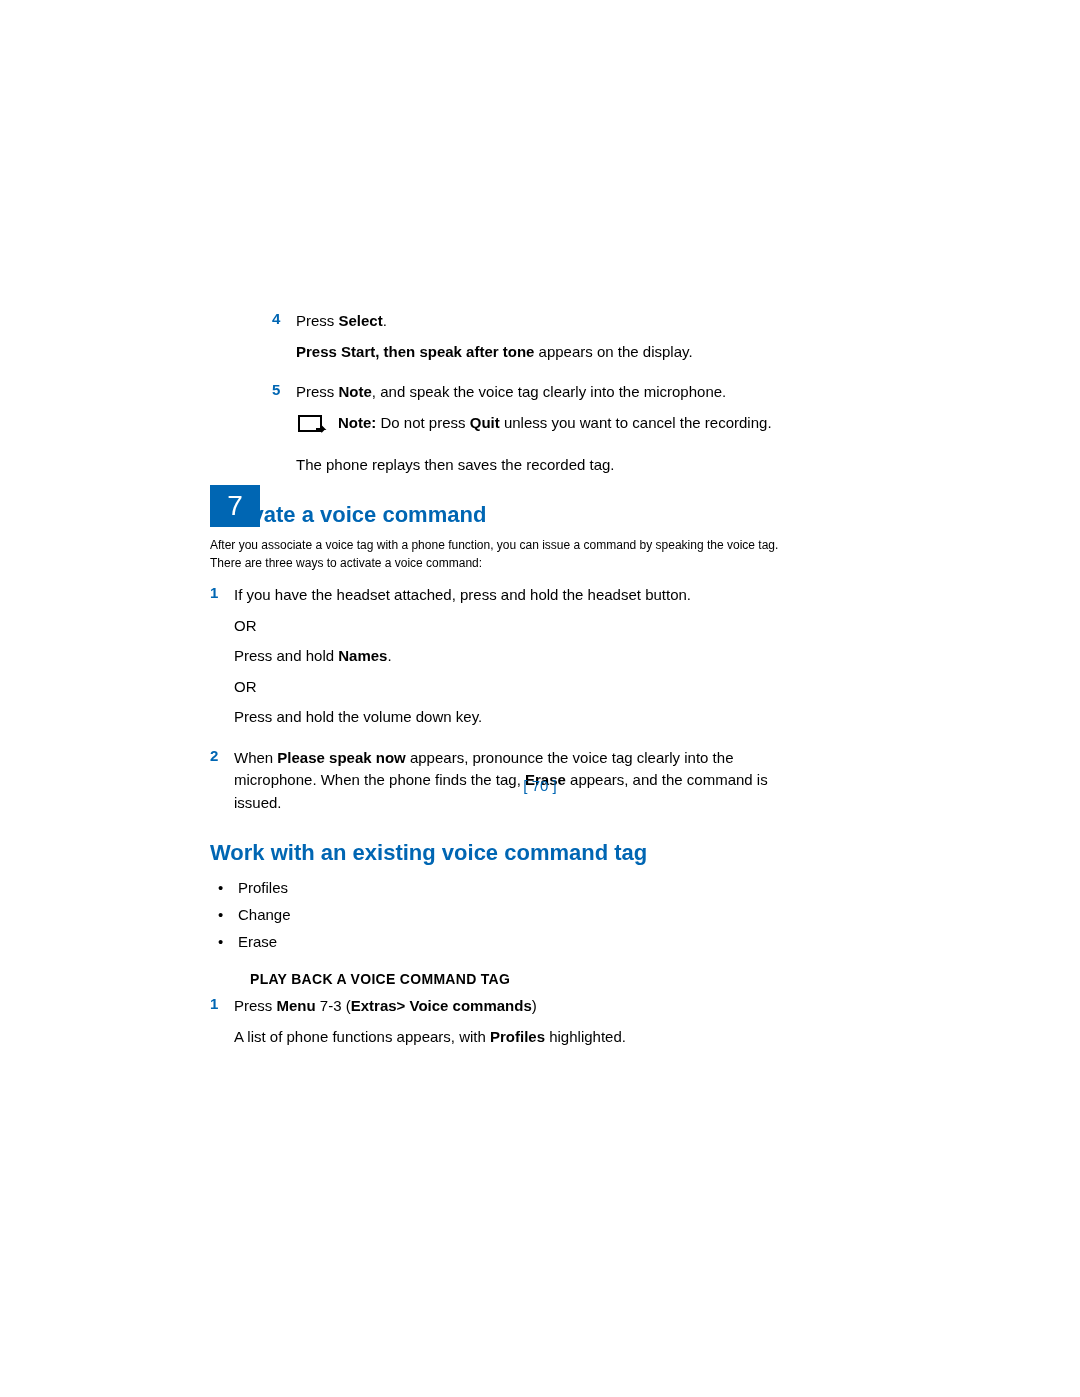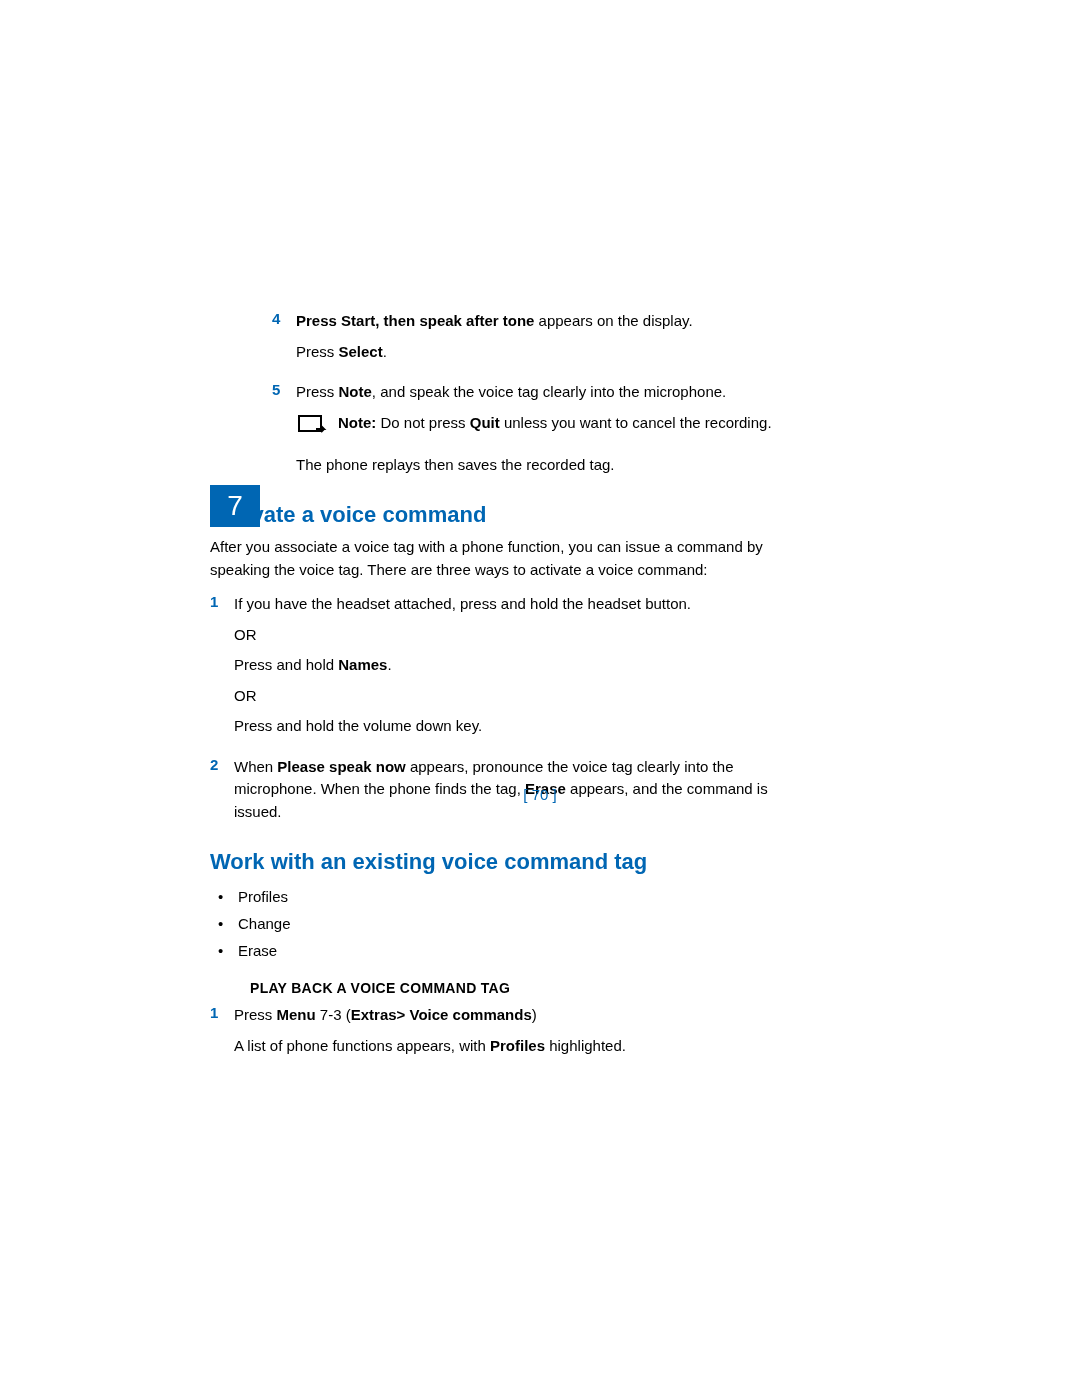--- a/index.html
+++ b/index.html
@@ -79,21 +79,21 @@
     }
     h2.section-heading {
       color: #0066b3;
       font-size: 22px;
       font-weight: bold;
       margin-bottom: 8px;
       margin-top: 18px;
       margin-left: 0;
     }
     .body-para {
-      font-size: 15px;
+      font-size: 12px;
       line-height: 1.5;
       margin-bottom: 12px;
     }
     .or-line {
       font-size: 15px;
       margin: 6px 0;
     }
     .bullet-list {
       margin-left: 8px;
       margin-bottom: 16px;
@@ -133,24 +133,24 @@
   <div class="chapter-tab">
     <span>7</span>
   </div>
 
   <div class="content">
 
     <div class="numbered-item">
       <div class="num">4</div>
       <div class="item-body">
         <p>
+          <span>Press </span><span class="bold">Select</span><span>.</span>
+        </p>
+        <p>
           <span class="bold">Press Start, then speak after tone</span><span> appears on the display.</span>
-        </p>
-        <p>
-          <span>Press </span><span class="bold">Select</span><span>.</span>
         </p>
       </div>
     </div>
 
     <div class="numbered-item">
       <div class="num">5</div>
       <div class="item-body">
         <p>
           <span>Press </span><span class="bold">Note</span><span>, and speak the voice tag clearly into the microphone.</span>
         </p>

